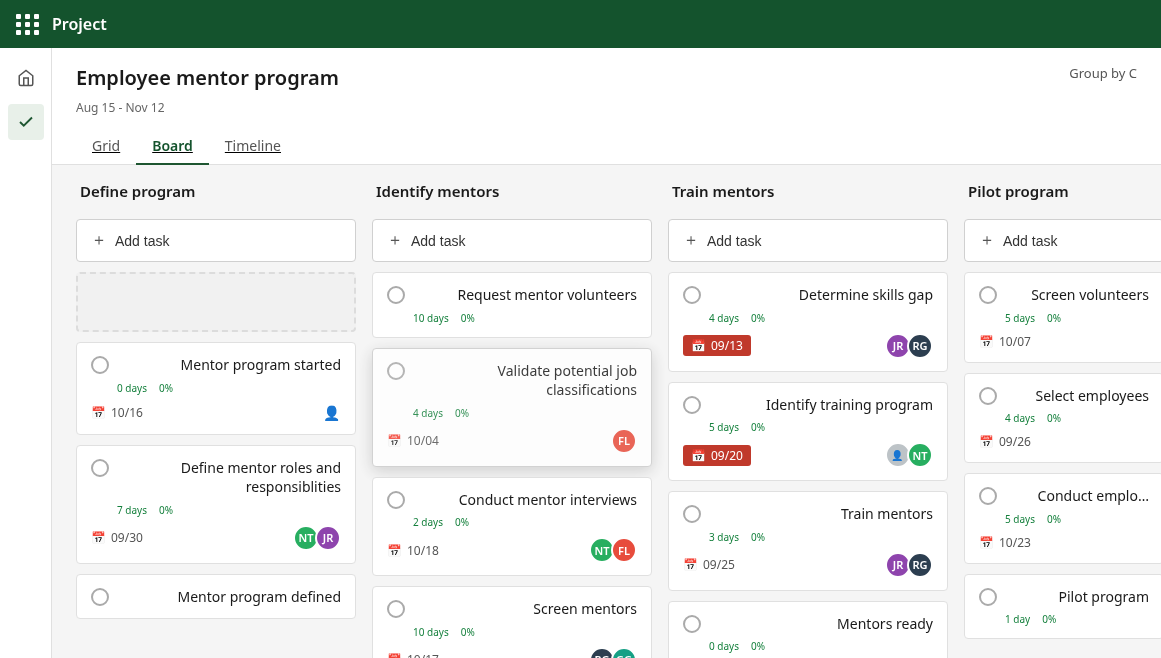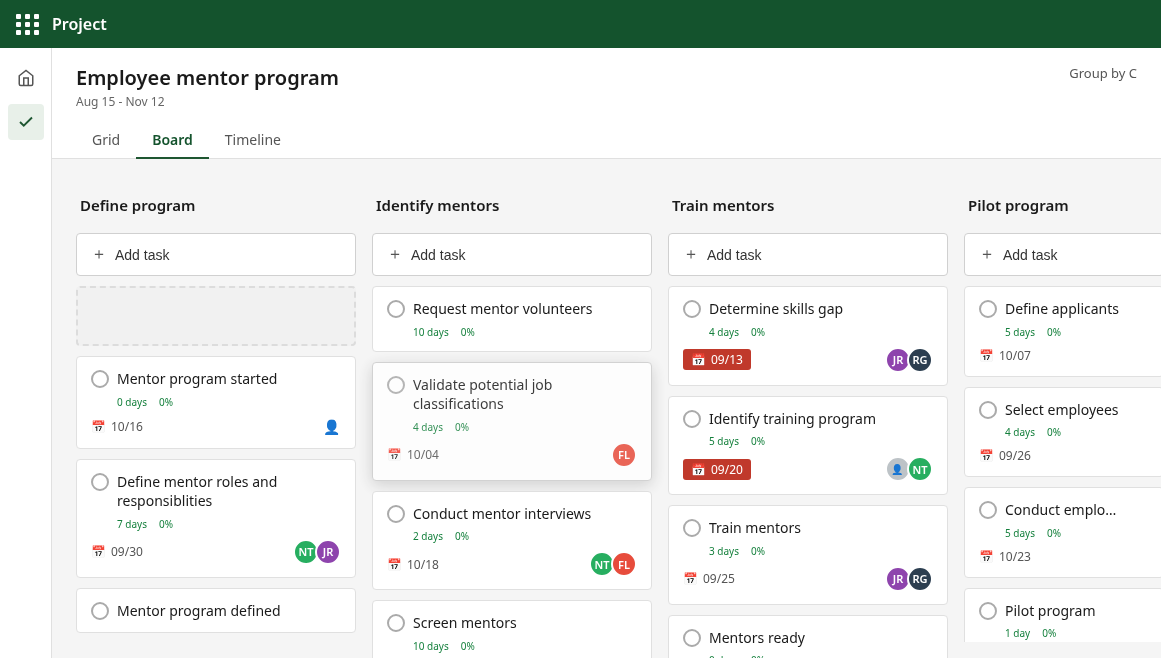--- a/index.html
+++ b/index.html
@@ -42,26 +42,27 @@
 
     
     .main { flex: 1; display: flex; flex-direction: column; overflow: hidden; }
 
     
     .header {
       padding: 16px 24px 0 24px;
       border-bottom: 1px solid #e0e0e0;
     }
     .header-title { font-size: 20px; font-weight: 600; color: #1a1a1a; }
-    .header-dates { font-size: 12px; color: #666; margin-top: 2px; }
+    .header-dates { font-size: 12px; color: #666; margin-top: 8px; }
     .header-tabs {
       display: flex;
       gap: 0;
       margin-top: 12px;
       align-items: center;
+      text-decoration: underline;
     }
     .header-tab {
       padding: 8px 16px;
       font-size: 14px;
       color: #555;
       cursor: pointer;
       border-bottom: 2px solid transparent;
       margin-bottom: -1px;
     }
     .header-tab.active {
@@ -94,21 +95,20 @@
       min-width: 280px;
       display: flex;
       flex-direction: column;
       gap: 10px;
     }
     .column-header {
       font-size: 15px;
       font-weight: 600;
       color: #1a1a1a;
       padding: 0 4px 8px 4px;
-      margin-top: 20px;
     }
 
     
     .add-task-btn {
       display: flex;
       align-items: center;
       gap: 8px;
       background: #fff;
       border: 1px solid #d0d0d0;
       border-radius: 4px;
@@ -126,21 +126,21 @@
       border: 1px solid #e0e0e0;
       border-radius: 4px;
       padding: 12px 14px;
       cursor: pointer;
       position: relative;
     }
     .task-card.dragging {
       opacity: 0.7;
       box-shadow: 0 4px 12px rgba(0,0,0,0.2);
     }
-    .task-header { display: flex; align-items: flex-start; gap: 8px; }
+    .task-header { display: flex; align-items: flex-start; gap: 8px; text-align: right; }
     .task-check {
       width: 18px; height: 18px;
       border: 2px solid #aaa;
       border-radius: 50%;
       flex-shrink: 0;
       margin-top: 1px;
     }
     .task-title { font-size: 14px; color: #1a1a1a; line-height: 1.4; flex: 1; }
     .task-meta {
       display: flex;
@@ -477,21 +477,21 @@
       <div class="column" style="min-width:200px; max-width:200px; overflow:hidden;">
         <div class="column-header">Pilot program</div>
         <button class="add-task-btn">
           <span class="plus-icon">＋</span>
           <span>Add task</span>
         </button>
 
         <div class="task-card">
           <div class="task-header">
             <div class="task-check"></div>
-            <span class="task-title">Define applicants</span>
+            <span class="task-title">Screen volunteers</span>
           </div>
           <div class="task-meta">
             <span>5 days</span>
             <span>0%</span>
           </div>
           <div class="task-footer">
             <div class="task-date">
               <span>📅</span>
               <span>10/07</span>
             </div>

